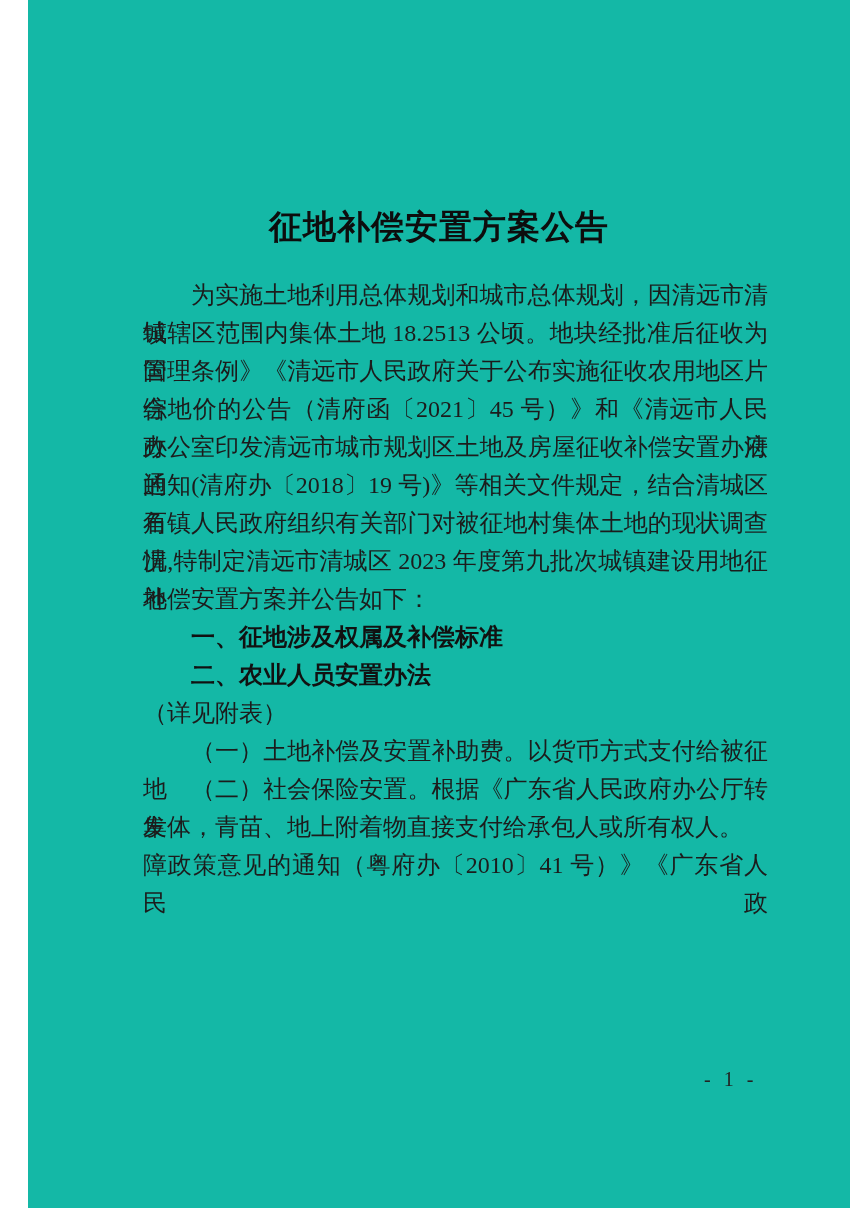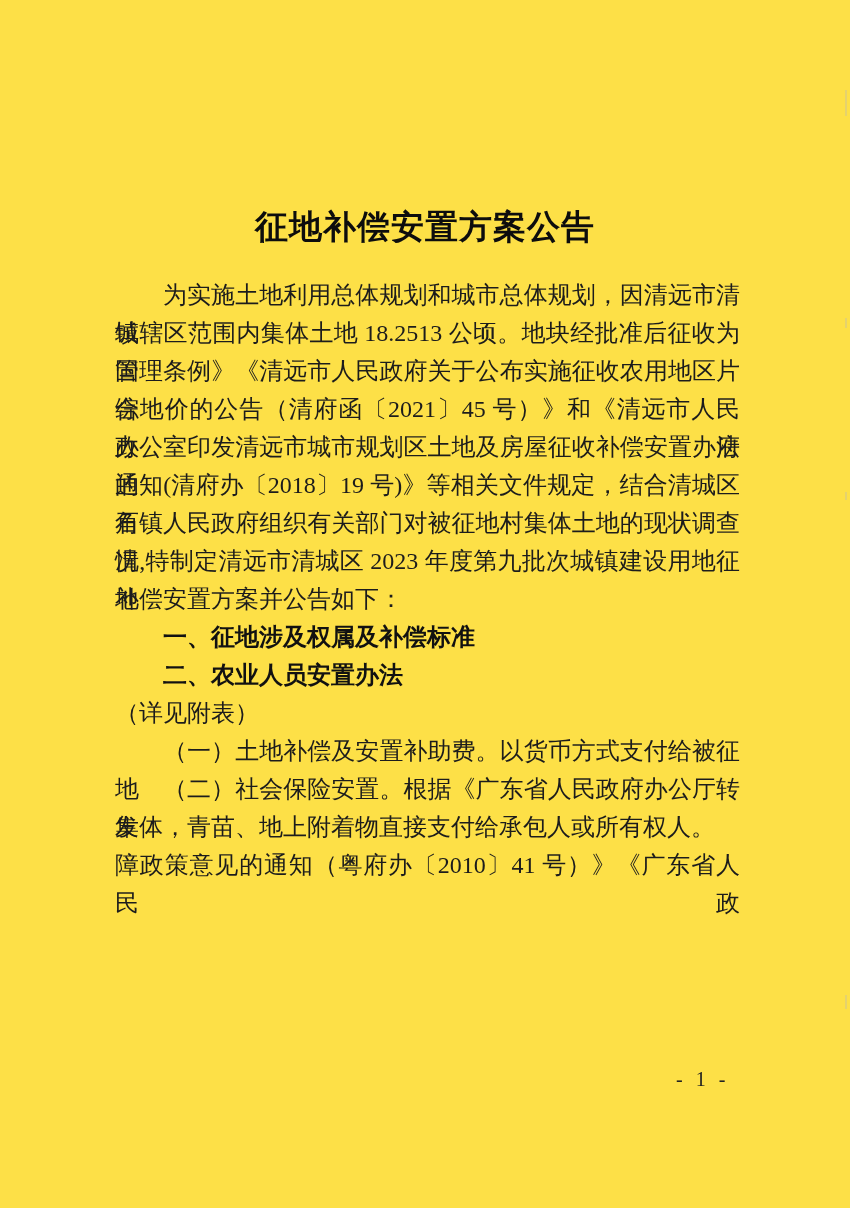--- a/index.html
+++ b/index.html
@@ -11,21 +11,22 @@
     width: 850px;
     height: 1208px;
     position: relative;
     overflow: hidden;
     font-family: "Liberation Serif", "DejaVu Serif", serif;
     color: #1c1c1c;
   }
   .page {
     position: absolute;
     inset: 0;
-    background: #fde047;
+    background: #14b8a6;
+    margin-left: 28px;
   }
   .doc-title {
     position: absolute;
     top: 183px;
     left: 0;
     width: 100%;
     text-align: center;
     font-size: 33px;
     font-weight: 800;
     letter-spacing: 1px;

